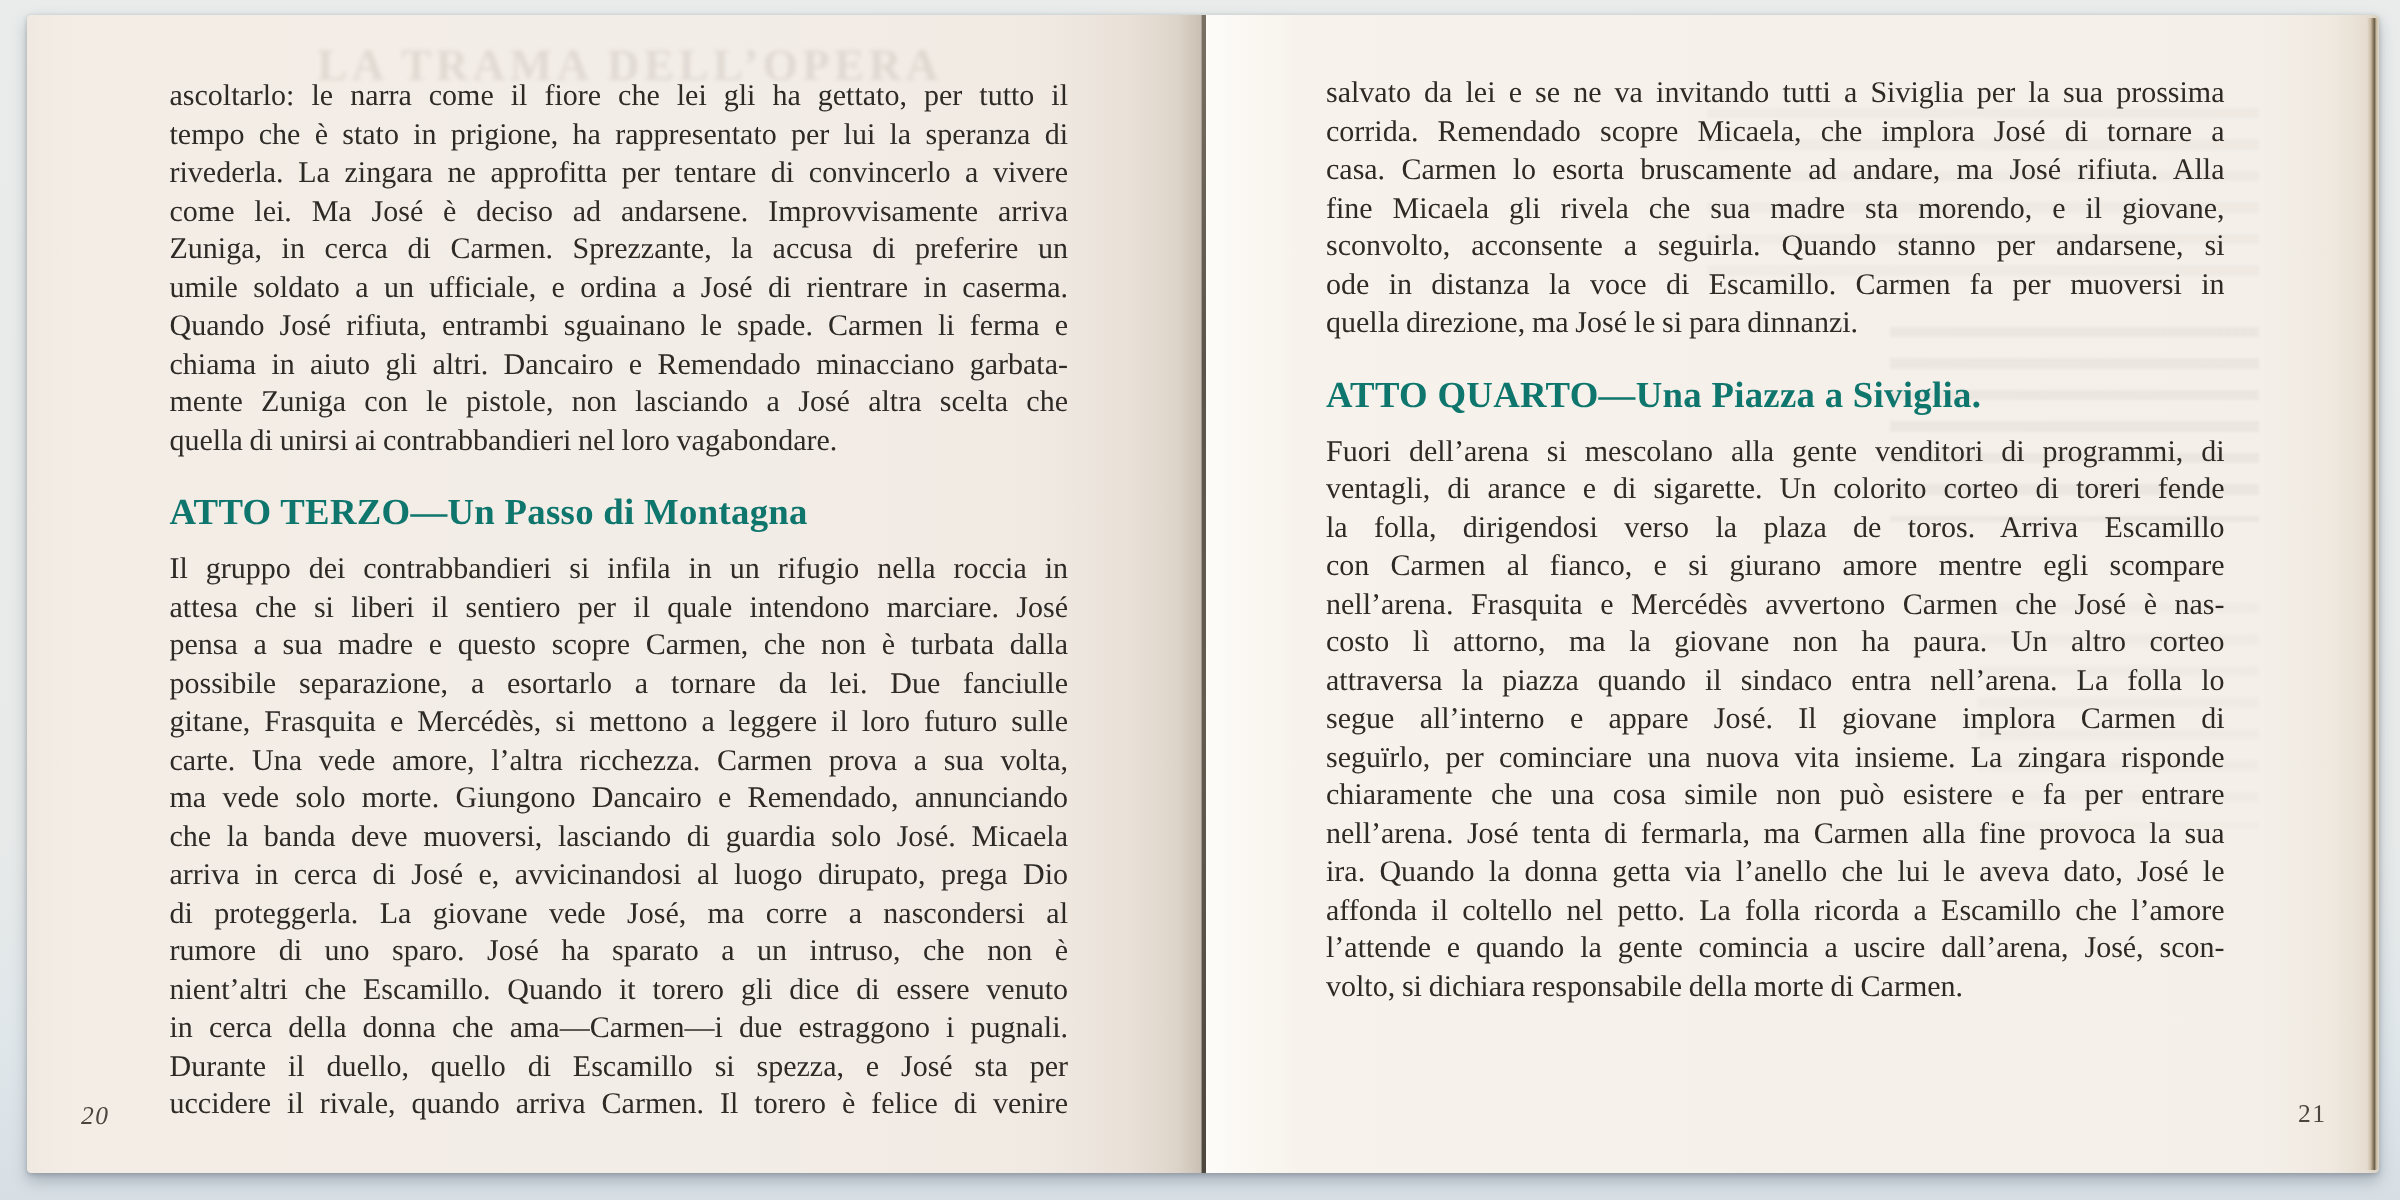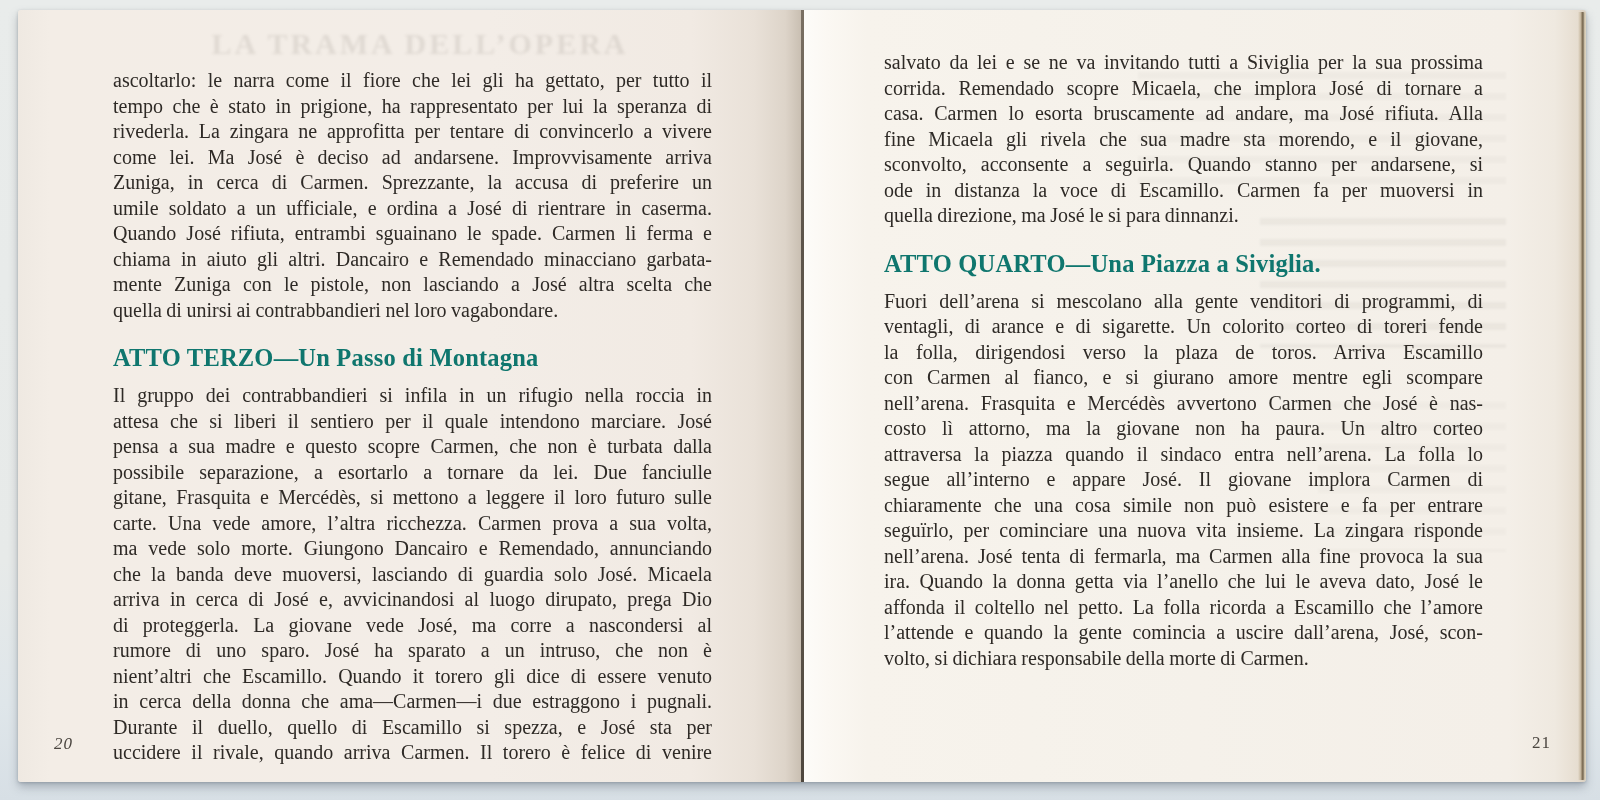--- a/index.html
+++ b/index.html
@@ -42,21 +42,21 @@
   
   .right-edge {
     position:absolute; left:1560px; top:2px; width:8px; height:768px;
     background: linear-gradient(90deg,
       rgba(232,224,212,0) 0%, #cdbfa8 30%, #8d7c62 52%, #6c5f4b 62%,
       #c5b89f 78%, #e3dac8 100%);
     border-radius: 0 3px 3px 0;
   }
 
   .text-col { position:absolute; width:599px; color:#2e2a26; }
-  .text-col.left  { left:95px;  top:42px;margin-top:16px; }
+  .text-col.left  { left:95px;  top:42px; }
   .text-col.right { left:866px; top:40px; }
 
   .para { margin:0; }
   .line {
     font-size:20px; line-height:25.5px; height:25.5px;
     text-align:justify; text-align-last:justify; text-justify:inter-word;
     word-spacing:-0.5px; overflow:hidden; white-space:normal;
   }
   .line.last { text-align-last:left; }
 
@@ -150,22 +150,22 @@
         <h2 class="act-heading">ATTO QUARTO—Una Piazza a Siviglia.</h2>
         <div class="para">
           <div class="line">Fuori dell’arena si mescolano alla gente venditori di programmi, di</div>
           <div class="line">ventagli, di arance e di sigarette. Un colorito corteo di toreri fende</div>
           <div class="line">la folla, dirigendosi verso la plaza de toros. Arriva Escamillo</div>
           <div class="line">con Carmen al fianco, e si giurano amore mentre egli scompare</div>
           <div class="line">nell’arena. Frasquita e Mercédès avvertono Carmen che José è nas-</div>
           <div class="line">costo lì attorno, ma la giovane non ha paura. Un altro corteo</div>
           <div class="line">attraversa la piazza quando il sindaco entra nell’arena. La folla lo</div>
           <div class="line">segue all’interno e appare José. Il giovane implora Carmen di</div>
+          <div class="line">seguïrlo, per cominciare una nuova vita insieme. La zingara risponde</div>
           <div class="line">chiaramente che una cosa simile non può esistere e fa per entrare</div>
-          <div class="line">seguïrlo, per cominciare una nuova vita insieme. La zingara risponde</div>
           <div class="line">nell’arena. José tenta di fermarla, ma Carmen alla fine provoca la sua</div>
           <div class="line">ira. Quando la donna getta via l’anello che lui le aveva dato, José le</div>
           <div class="line">affonda il coltello nel petto. La folla ricorda a Escamillo che l’amore</div>
           <div class="line">l’attende e quando la gente comincia a uscire dall’arena, José, scon-</div>
           <div class="line last">volto, si dichiara responsabile della morte di Carmen.</div>
         </div>
       </div>
 
     <div class="page-number left">20</div>
     <div class="page-number right">21</div>

